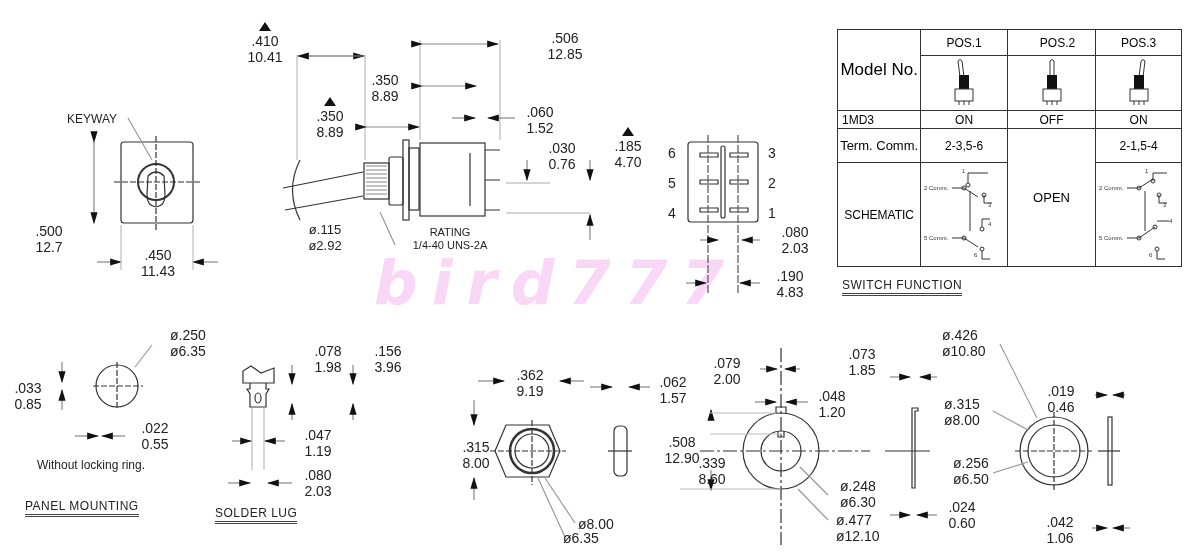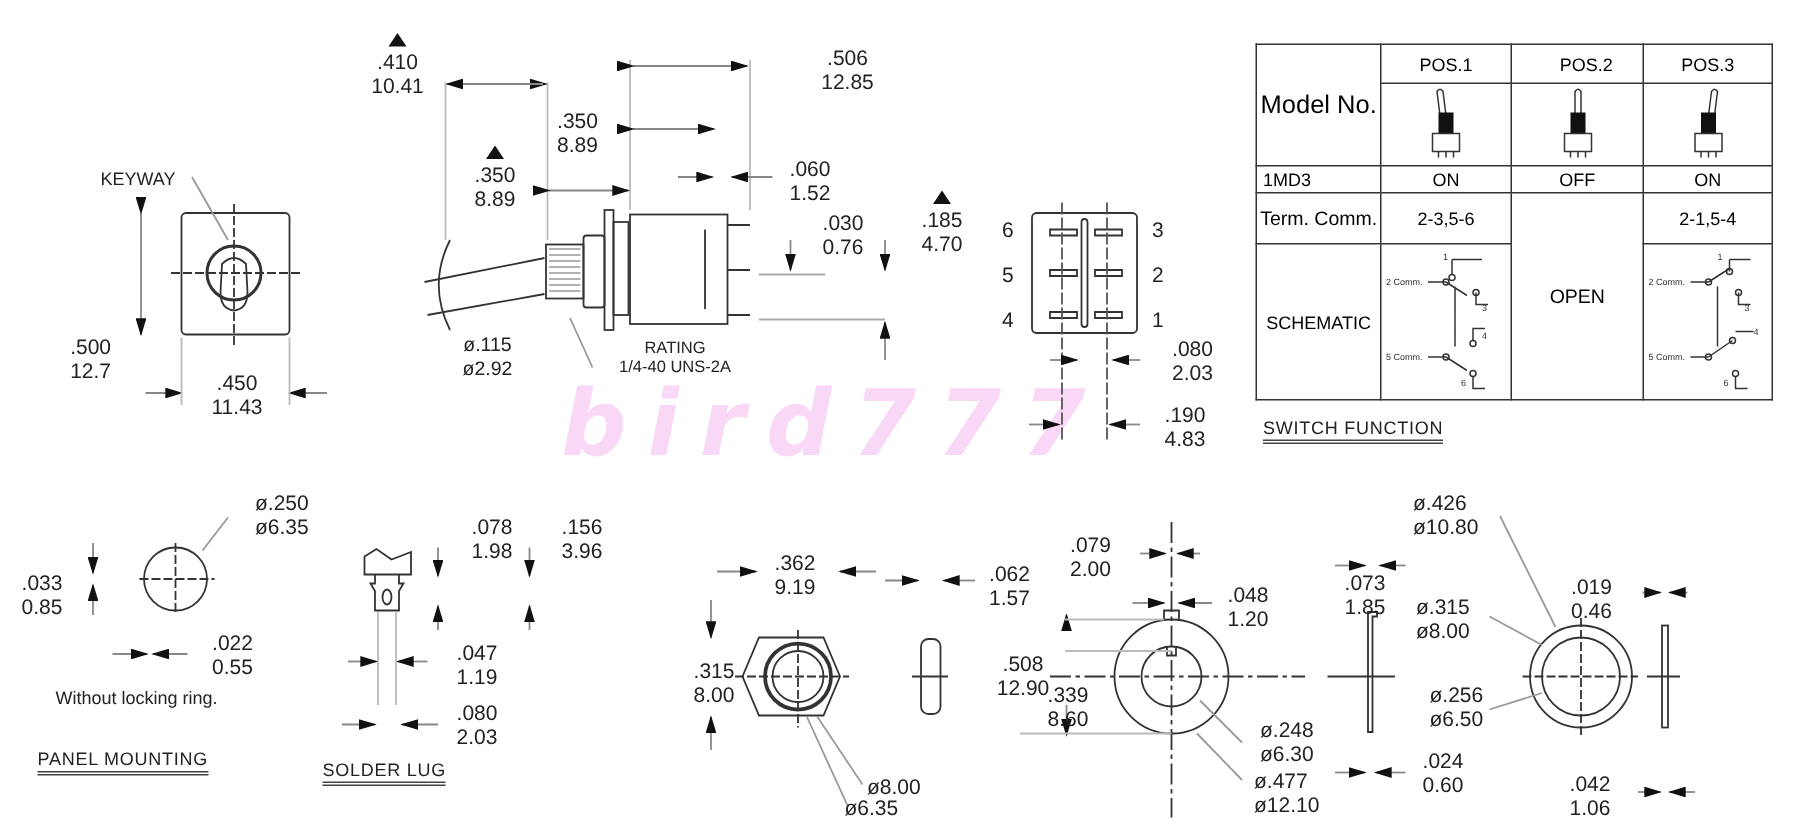--- a/index.html
+++ b/index.html
@@ -1,20 +1,20 @@
 <!DOCTYPE html>
 <html><head>
 <meta charset="utf-8">
 <style>
   html,body{margin:0;padding:0;background:#fff;}
   body{width:1200px;height:558px;position:relative;overflow:hidden;font-family:"Liberation Sans","DejaVu Sans",sans-serif;color:#222;}
   svg#drawing{position:absolute;left:0;top:0;}
   .lbl{position:absolute;font-size:14px;line-height:16px;text-align:center;white-space:nowrap;color:#222;}
   .lbl.l{text-align:left;}
-  .lbl.r{text-align:right;}
+  .lbl.r{}
   .sm{font-size:11px;line-height:13px;text-align:center;}
   .title{position:absolute;font-size:12px;font-weight:normal;letter-spacing:0.5px;border-bottom:3px double #444;padding-bottom:1px;white-space:nowrap;}
   .watermark{position:absolute;left:374px;top:242px;font-size:61px;font-weight:bold;font-style:italic;color:#f9d7f7;letter-spacing:14px;font-family:"DejaVu Sans",sans-serif;line-height:82px;}
   table.sf{position:absolute;left:837px;top:29px;border-collapse:collapse;width:345px;}
   table.sf td{border:1px solid #333;text-align:center;font-size:12px;color:#000000;padding:0;}
   .tri{display:block;margin:0 auto 2px;width:0;height:0;border-left:6px solid transparent;border-right:6px solid transparent;border-bottom:9px solid #111;}
 </style>
 </head>
 <body>
 
@@ -295,20 +295,20 @@
 <div class="lbl" style="left:653px;top:374px;width:40px;"><span>.062</span><br><span>1.57</span></div>
 <div class="lbl l" style="left:578px;top:516px;">ø8.00</div>
 <div class="lbl l" style="left:563px;top:530px;">ø6.35</div>
 
 <div class="lbl" style="left:707px;top:355px;width:40px;"><span>.079</span><br><span>2.00</span></div>
 <div class="lbl" style="left:812px;top:388px;width:40px;"><span>.048</span><br><span>1.20</span></div>
 <div class="lbl" style="left:662px;top:434px;width:40px;"><span>.508</span><br><span>12.90</span></div>
 <div class="lbl" style="left:692px;top:455px;width:40px;"><span>.339</span><br><span>8.60</span></div>
 <div class="lbl l" style="left:840px;top:478px;"><span>ø.248</span><br><span>ø6.30</span></div>
 <div class="lbl l" style="left:836px;top:512px;"><span>ø.477</span><br><span>ø12.10</span></div>
-<div class="lbl" style="left:842px;top:380px;width:40px;margin-left:48px;"><span>.073</span><br><span>1.85</span></div>
+<div class="lbl" style="left:842px;top:346px;width:40px;"><span>.073</span><br><span>1.85</span></div>
 <div class="lbl" style="left:942px;top:499px;width:40px;"><span>.024</span><br><span>0.60</span></div>
 
 <div class="lbl l" style="left:942px;top:327px;"><span>ø.426</span><br><span>ø10.80</span></div>
 <div class="lbl l" style="left:944px;top:396px;"><span>ø.315</span><br><span>ø8.00</span></div>
 <div class="lbl l" style="left:953px;top:455px;"><span>ø.256</span><br><span>ø6.50</span></div>
 <div class="lbl" style="left:1041px;top:383px;width:40px;"><span>.019</span><br><span>0.46</span></div>
 <div class="lbl" style="left:1040px;top:514px;width:40px;"><span>.042</span><br><span>1.06</span></div>
 
 </body></html>

